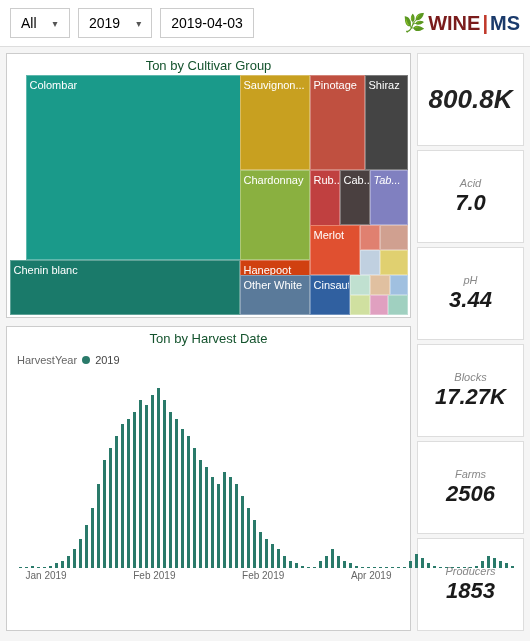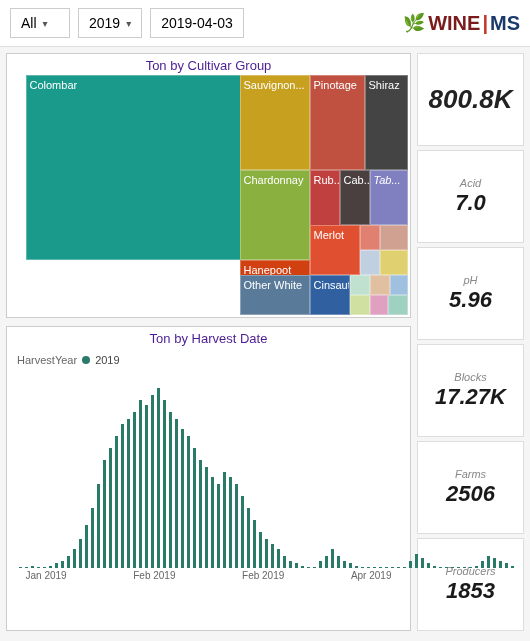--- a/index.html
+++ b/index.html
@@ -21,21 +21,21 @@
       gap: 8px;
     }
     .dropdown {
       display: flex;
       align-items: center;
       border: 1px solid #ccc;
       padding: 6px 10px;
       background: #fff;
       cursor: pointer;
       font-size: 14px;
-      gap: 6px;
+      gap: 16px;
       min-width: 60px;
     }
     .dropdown .chevron {
       font-size: 10px;
       color: #555;
     }
     .logo {
       margin-left: auto;
       display: flex;
       align-items: center;
@@ -69,21 +69,21 @@
     .treemap-panel {
       border: 1px solid #ccc;
       margin: 6px 4px 4px 6px;
       background: #fff;
       position: relative;
       height: 265px;
     }
     .panel-title {
       text-align: center;
       font-size: 13px;
-      color: #4c1d95;
+      color: #14532d;
       padding: 4px 0 2px;
     }
 
     .treemap-container {
       position: relative;
       width: 398px;
       height: 240px;
       margin: 0 auto;
     }
 
@@ -221,20 +221,21 @@
       <div class="treemap-container" id="treemap-container">
 
       <div class="treemap-cell" style="left: 16px; top: 0px; width: 230px; height: 185px; background: rgb(26, 154, 138); border: 1px solid rgba(255, 255, 255, 0.3);">Colombar</div>
           <div class="treemap-cell" style="left: 230px; top: 0px; width: 70px; height: 95px; background: rgb(200, 160, 32); border: 1px solid rgba(255, 255, 255, 0.3);">Sauvignon...</div>
           <div class="treemap-cell" style="left: 300px; top: 0px; width: 55px; height: 95px; background: rgb(192, 80, 64); border: 1px solid rgba(255, 255, 255, 0.3);">Pinotage</div>
           <div class="treemap-cell" style="left: 355px; top: 0px; width: 43px; height: 95px; background: rgb(68, 68, 68); border: 1px solid rgba(255, 255, 255, 0.3); text-align: right;">Shiraz</div>
           <div class="treemap-cell" style="left: 230px; top: 95px; width: 70px; height: 90px; background: rgb(138, 176, 64); border: 1px solid rgba(255, 255, 255, 0.3);">Chardonnay</div>
           <div class="treemap-cell" style="left: 300px; top: 95px; width: 30px; height: 90px; background: rgb(192, 64, 64); border: 1px solid rgba(255, 255, 255, 0.3);">Rub...</div>
           <div class="treemap-cell" style="left: 330px; top: 95px; width: 30px; height: 55px; background: rgb(74, 64, 64); border: 1px solid rgba(255, 255, 255, 0.3);">Cab...</div>
           <div class="treemap-cell" style="left: 360px; top: 95px; width: 38px; height: 55px; background: rgb(128, 128, 192); border: 1px solid rgba(255, 255, 255, 0.3); font-style: italic;">Tab...</div>
+          <div class="treemap-cell" style="left: 0px; top: 185px; width: 230px; height: 55px; background: rgb(26, 122, 106); border: 1px solid rgba(255, 255, 255, 0.3);">Chenin blanc</div>
           <div class="treemap-cell" style="left: 230px; top: 185px; width: 70px; height: 55px; background: rgb(208, 64, 16); border: 1px solid rgba(255, 255, 255, 0.3);">Hanepoot</div>
           <div class="treemap-cell" style="left: 300px; top: 150px; width: 50px; height: 50px; background: rgb(224, 80, 48); border: 1px solid rgba(255, 255, 255, 0.3);">Merlot</div>
           <div class="treemap-cell" style="left: 350px; top: 150px; width: 20px; height: 25px; background: rgb(224, 128, 112); border: 1px solid rgba(255, 255, 255, 0.3);"></div>
           <div class="treemap-cell" style="left: 370px; top: 150px; width: 28px; height: 25px; background: rgb(208, 160, 144); border: 1px solid rgba(255, 255, 255, 0.3);"></div>
           <div class="treemap-cell" style="left: 350px; top: 175px; width: 20px; height: 25px; background: rgb(192, 208, 224); border: 1px solid rgba(255, 255, 255, 0.3);"></div>
           <div class="treemap-cell" style="left: 370px; top: 175px; width: 28px; height: 25px; background: rgb(224, 208, 112); border: 1px solid rgba(255, 255, 255, 0.3);"></div>
           <div class="treemap-cell" style="left: 300px; top: 200px; width: 40px; height: 40px; background: rgb(48, 96, 160); border: 1px solid rgba(255, 255, 255, 0.3);">Cinsaut</div>
           <div class="treemap-cell" style="left: 340px; top: 200px; width: 20px; height: 20px; background: rgb(192, 224, 208); border: 1px solid rgba(255, 255, 255, 0.3);"></div>
           <div class="treemap-cell" style="left: 360px; top: 200px; width: 20px; height: 20px; background: rgb(224, 192, 160); border: 1px solid rgba(255, 255, 255, 0.3);"></div>
           <div class="treemap-cell" style="left: 380px; top: 200px; width: 18px; height: 20px; background: rgb(160, 192, 224); border: 1px solid rgba(255, 255, 255, 0.3);"></div>
@@ -353,21 +354,21 @@
 
   <div class="stat-card main-stat">
         <div class="stat-value large" style="font-size: 26px;">800.8K</div>
       </div>
       <div class="stat-card">
         <div class="stat-label">Acid</div>
         <div class="stat-value">7.0</div>
       </div>
       <div class="stat-card">
         <div class="stat-label">pH</div>
-        <div class="stat-value">5.96</div>
+        <div class="stat-value">3.44</div>
       </div>
       <div class="stat-card">
         <div class="stat-label">Blocks</div>
         <div class="stat-value">17.27K</div>
       </div>
       <div class="stat-card">
         <div class="stat-label">Farms</div>
         <div class="stat-value">2506</div>
       </div>
       <div class="stat-card">

